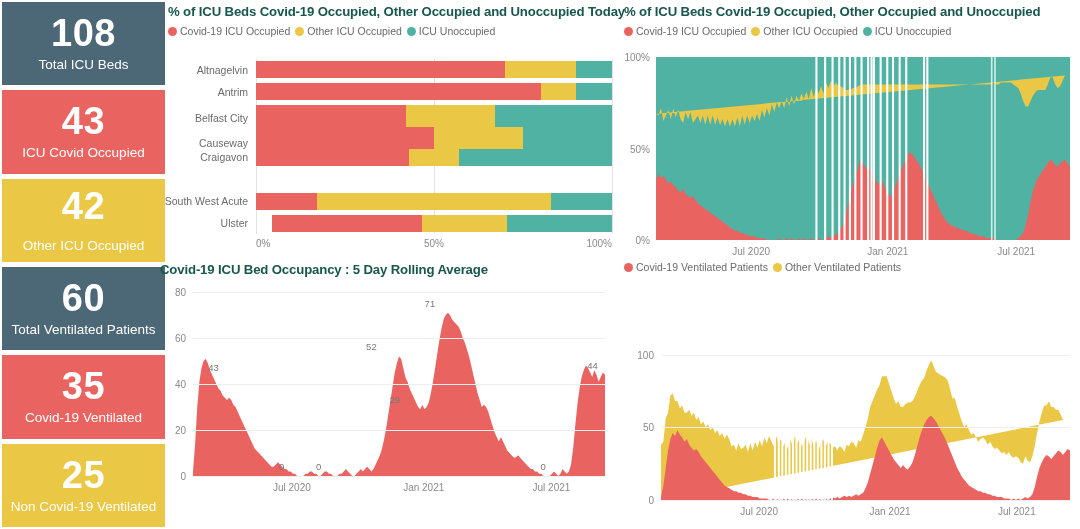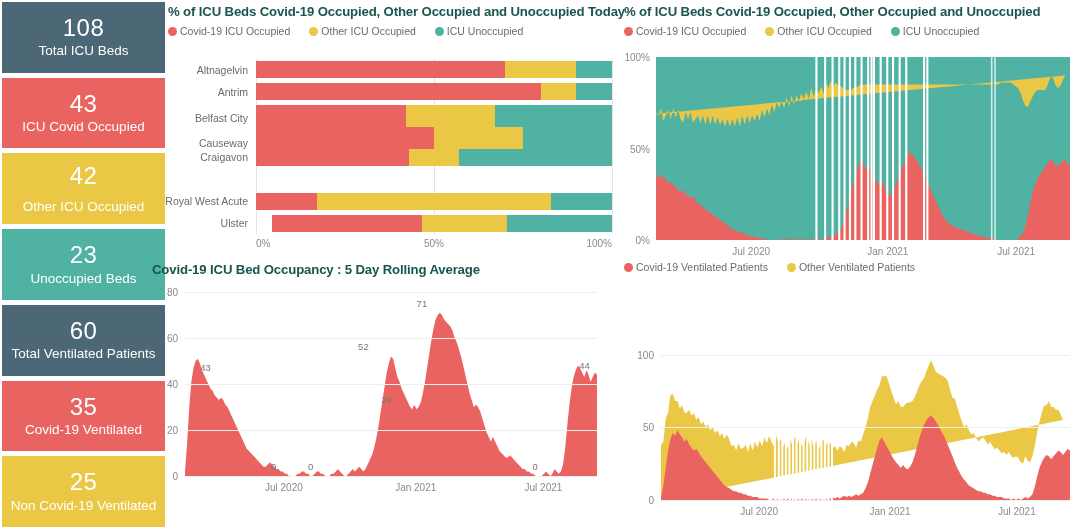--- a/index.html
+++ b/index.html
@@ -17,30 +17,30 @@
     width: 163px; height: 525px;
     display: flex; flex-direction: column; gap: 5px;
   }
   .kpi-card {
     flex: 1 1 0;
     display: flex; flex-direction: column;
     align-items: center; justify-content: center;
     color: #ffffff; text-align: center;
     padding: 2px 3px;
   }
-  .kpi-value { font-size: 24px; font-weight: 400; line-height: 1.05; letter-spacing: .5px; }
+  .kpi-value { font-size: 38px; font-weight: 700; line-height: 1.05; letter-spacing: .5px; }
   .kpi-label { font-size: 13.5px; font-weight: 400; line-height: 1.2; margin-top: 3px; }
 
   
   .panel { position: absolute; }
   .panel-title {
     font-size: 13.2px; font-weight: bold; color: #18564E;
     letter-spacing: -.15px; white-space: nowrap;
   }
-  .legend { display: flex; align-items: center; gap: 19px; margin-top: 6px; }
+  .legend { display: flex; align-items: center; gap: 5px; margin-top: 6px; }
   .legend-item { display: flex; align-items: center; gap: 3px; }
   .legend-dot { width: 9px; height: 9px; border-radius: 50%; display: inline-block; }
   .legend-text { font-size: 10.5px; color: #6b6b6b; white-space: nowrap; }
   .cat-label  { font-size: 10.5px; color: #6b6b6b; white-space: nowrap; }
 
   
   #panel-a { left: 168px; top: 4px; width: 455px; height: 252px; }
   #pa-plot { position: absolute; left: 88px; top: 55px; width: 356px; height: 175px; }
   .pa-row { position: absolute; left: 0; width: 100%; height: 18px; display: flex; }
   .pa-seg { height: 100%; }
@@ -51,21 +51,21 @@
 
   
   #panel-b { left: 624px; top: 4px; width: 452px; height: 252px; }
   #pb-plot { position: absolute; left: 32px; top: 53px; width: 414px; height: 183px; }
   .pb-ylab { position: absolute; right: 100%; margin-right: 6px; font-size: 10px;
              color: #8a8a8a; transform: translateY(-50%); white-space: nowrap; }
   .pb-xlab { position: absolute; top: 189px; font-size: 10px; color: #8a8a8a;
              transform: translateX(-50%); }
 
   
-  #panel-c { left: 152px; top: 262px; width: 455px; height: 265px; }
+  #panel-c { left: 160px; top: 262px; width: 455px; height: 265px; }
   #pc-plot { position: absolute; left: 33px; top: 30px; width: 412px; height: 184px; }
   .pc-ylab { position: absolute; right: 100%; margin-right: 7px; font-size: 10px;
              color: #8a8a8a; transform: translateY(-50%); }
   .pc-grid { position: absolute; left: 0; right: 0; height: 1px; background: #eeeeee; }
   .pc-xlab { position: absolute; top: 190px; font-size: 10px; color: #8a8a8a;
              transform: translateX(-50%); }
   .pc-dlab { position: absolute; font-size: 9.5px; color: #777777;
              transform: translateX(-50%); }
 
   
@@ -87,24 +87,20 @@
         <div class="kpi-value">108</div>
         <div class="kpi-label">Total ICU Beds</div>
       </div>
       <div class="kpi-card" style="background: rgb(233, 100, 96);">
         <div class="kpi-value">43</div>
         <div class="kpi-label">ICU Covid Occupied</div>
       </div>
       <div class="kpi-card" style="background: rgb(234, 200, 69); gap: 8px;">
         <div class="kpi-value">42</div>
         <div class="kpi-label">Other ICU Occupied</div>
-      </div>
-      <div class="kpi-card" style="background: rgb(80, 178, 163);">
-        <div class="kpi-value">23</div>
-        <div class="kpi-label">Unoccupied Beds</div>
       </div>
       <div class="kpi-card" style="background: rgb(76, 103, 117);">
         <div class="kpi-value">60</div>
         <div class="kpi-label">Total Ventilated Patients</div>
       </div>
       <div class="kpi-card" style="background: rgb(233, 100, 96);">
         <div class="kpi-value">35</div>
         <div class="kpi-label">Covid-19 Ventilated</div>
       </div>
       <div class="kpi-card" style="background: rgb(234, 200, 69);">
@@ -157,21 +153,21 @@
           <div class="pa-seg" style="width: 25%; background: rgb(234, 200, 69);"></div>
           <div class="pa-seg" style="width: 25%; background: rgb(80, 178, 163);"></div>
         </div>
         <div class="pa-row" style="top: 89.9375px; height: 17px;">
           <span class="cat-label pa-cat">Craigavon</span>
           <div class="pa-seg" style="width: 43%; background: rgb(233, 100, 96);"></div>
           <div class="pa-seg" style="width: 14%; background: rgb(234, 200, 69);"></div>
           <div class="pa-seg" style="width: 43%; background: rgb(80, 178, 163);"></div>
         </div>
         <div class="pa-row" style="top: 133.688px; height: 17px;">
-          <span class="cat-label pa-cat">Royal West Acute</span>
+          <span class="cat-label pa-cat">South West Acute</span>
           <div class="pa-seg" style="width: 17%; background: rgb(233, 100, 96);"></div>
           <div class="pa-seg" style="width: 66%; background: rgb(234, 200, 69);"></div>
           <div class="pa-seg" style="width: 17%; background: rgb(80, 178, 163);"></div>
         </div>
         <div class="pa-row" style="top: 155.562px; height: 17px; padding-left: 16px;">
           <span class="cat-label pa-cat">Ulster</span>
           <div class="pa-seg" style="width: 44%; background: rgb(233, 100, 96);"></div>
           <div class="pa-seg" style="width: 25%; background: rgb(234, 200, 69);"></div>
           <div class="pa-seg" style="width: 31%; background: rgb(80, 178, 163);"></div>
         </div>

